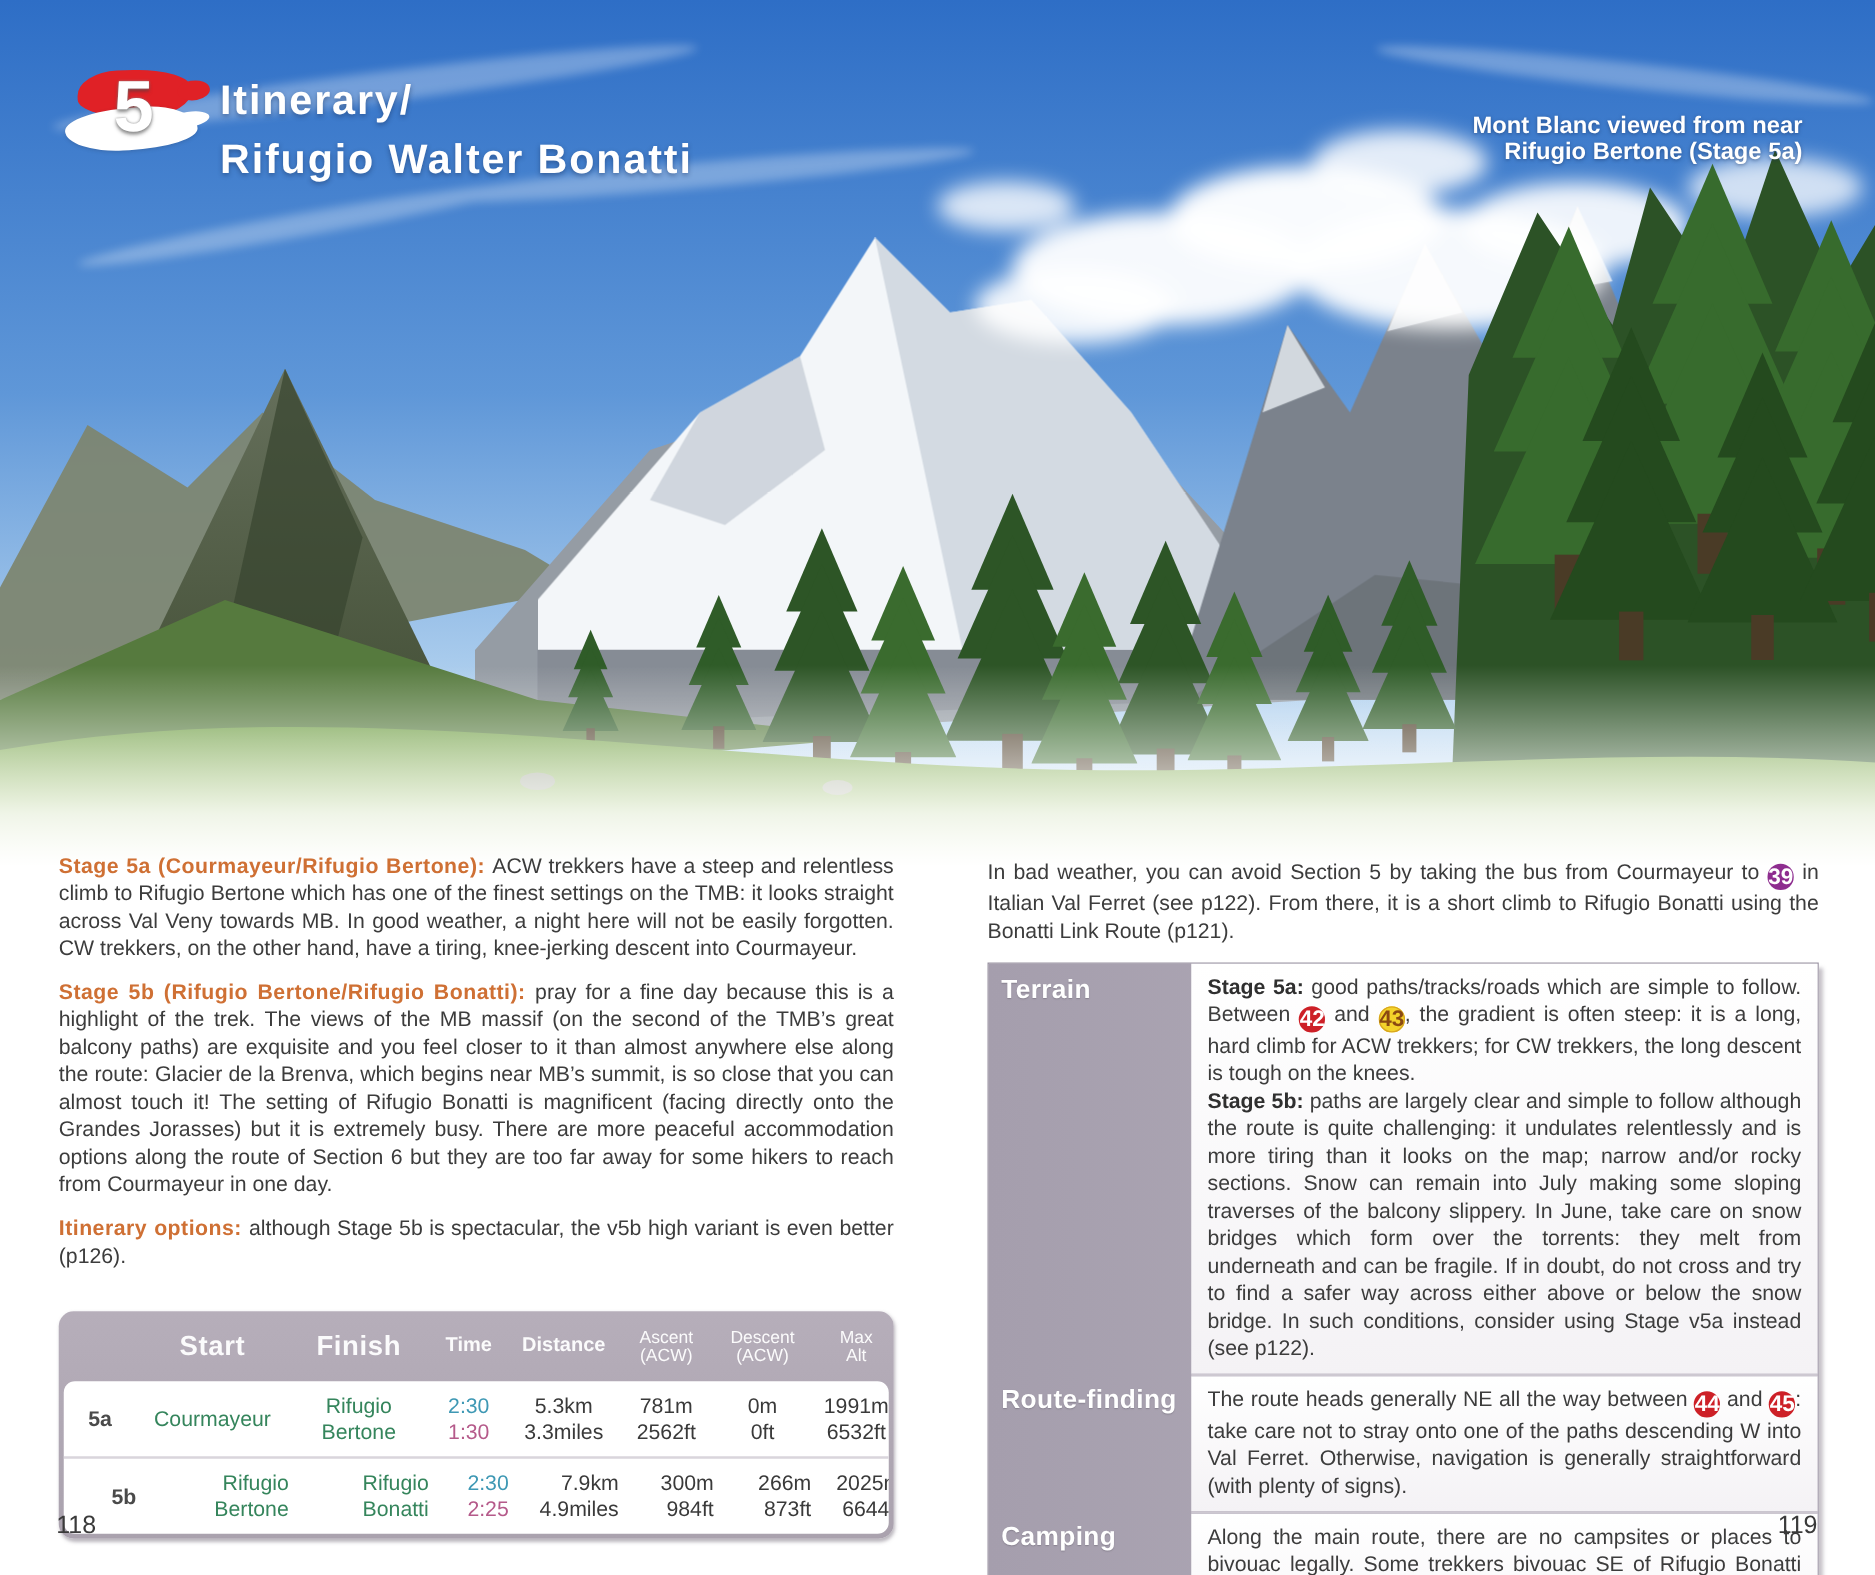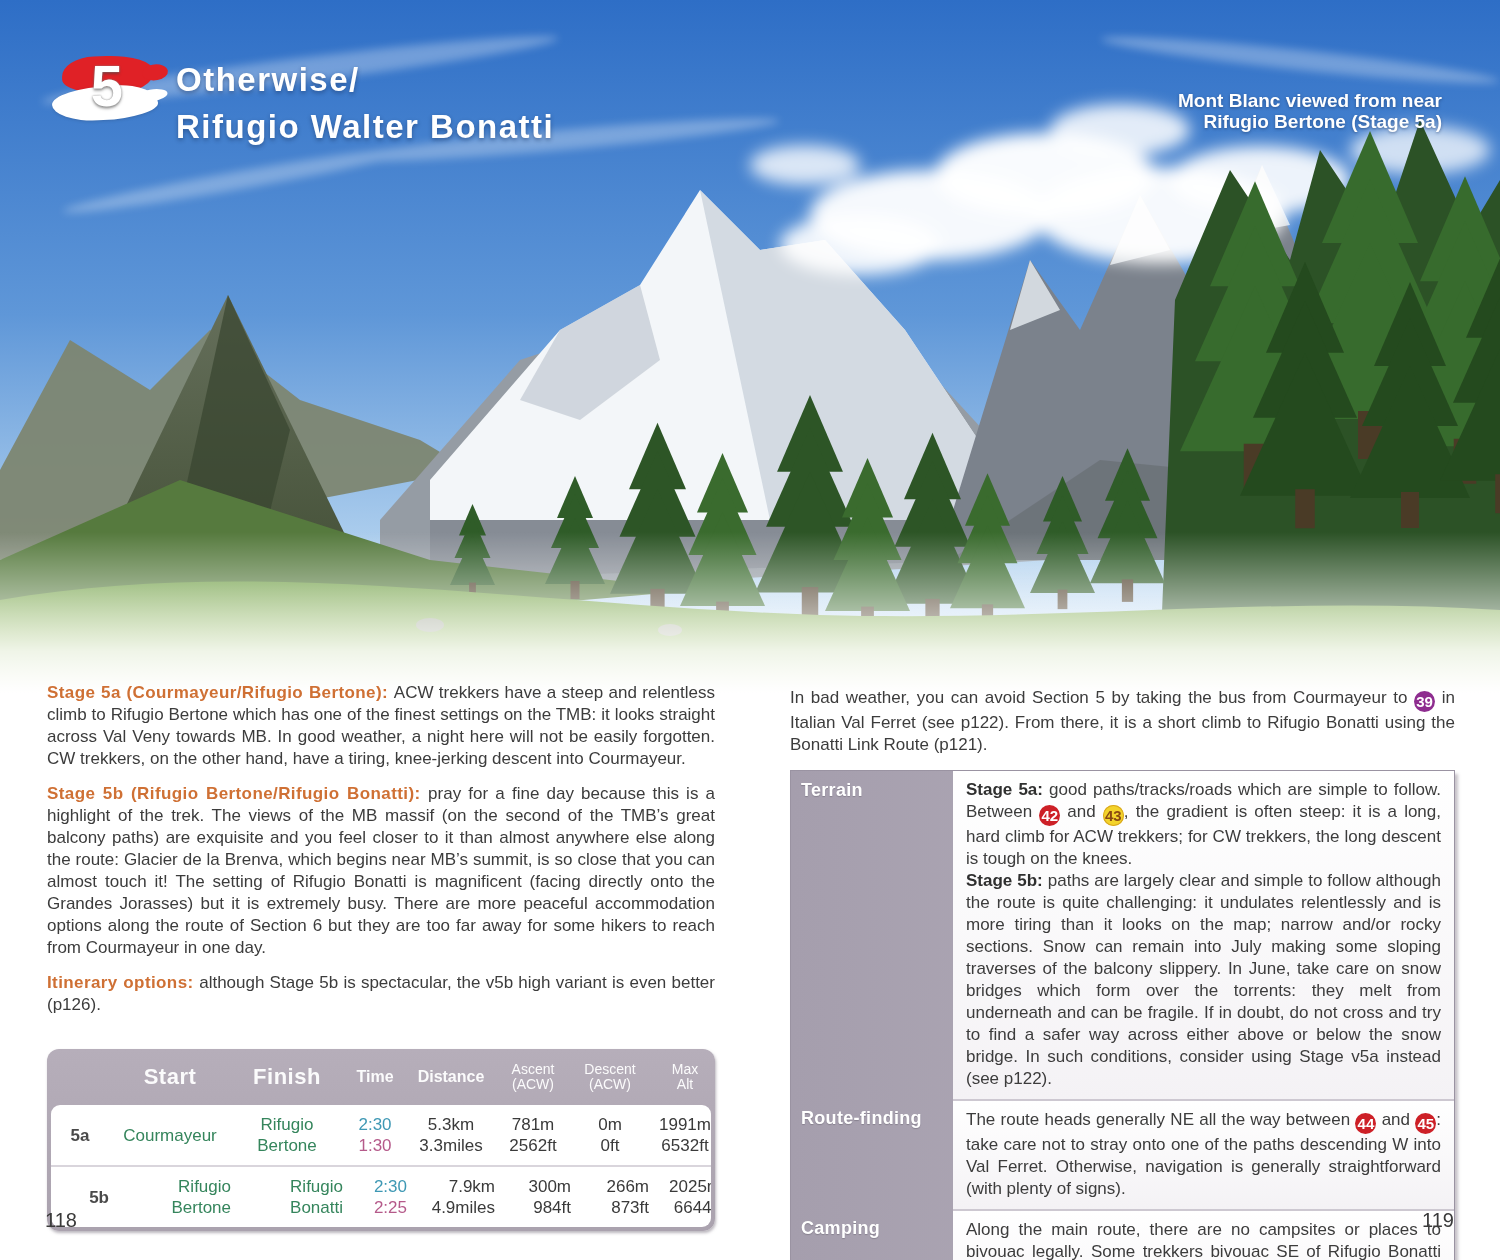--- a/index.html
+++ b/index.html
@@ -29,21 +29,21 @@
   .photo-caption{position:absolute;right:58px;top:90px;text-align:right;color:#ffffff;
     font-weight:bold;font-size:19px;line-height:21px;text-shadow:0 1px 3px rgba(20,40,80,.5);}
   
   .col-left{position:absolute;left:47px;top:682px;width:668px;}
   .col-right{position:absolute;left:790px;top:687px;width:665px;}
   .body-p{font-size:17px;line-height:22px;text-align:justify;color:#3c3c3c;margin:0 0 13px 0;}
   .para-head{color:#cf7034;font-weight:bold;letter-spacing:.4px;}
   strong{color:#2f2f2f;}
   
   .wbadge{display:inline-block;width:21px;height:21px;line-height:21px;border-radius:50%;
-    text-align:center;font-size:15px;font-weight:bold;color:#fff;vertical-align:-4px;}
+    text-align:center;font-size:18px;font-weight:bold;color:#fff;vertical-align:-4px;}
   .wbadge.purple{background:#8e2d8f;}
   .wbadge.red{background:#cd2027;}
   .wbadge.yellow{background:#f3d32a;color:#8a4a12;box-shadow:inset 0 0 0 1px #d8a51f;}
   
   .stage-table{margin-top:33px;background:linear-gradient(180deg,#b6aeba,#aaa2ae);
     border-radius:12px;padding:0 4px 4px 4px;box-shadow:1px 2px 3px rgba(120,112,125,.5);}
   .st-header{display:grid;grid-template-columns:58px 122px 112px 64px 88px 76px 78px 72px;
     align-items:center;height:56px;color:rgba(255,255,255,.95);text-align:center;margin-top:31px;}
   .st-header .h-big{font-size:22px;font-weight:bold;letter-spacing:.5px;}
   .st-header .h-med{font-size:16px;font-weight:bold;}
@@ -55,21 +55,21 @@
   .st-row div{line-height:21px;font-size:17px;}
   .cell-stage{font-weight:bold;color:#4a4a4a;font-size:18px;}
   .cell-name{color:#35855c;}
   .cell-time div:first-child{color:#3e98b4;}
   .cell-time div:last-child{color:#b55a8a;}
   .cell-num{color:#3a3a3a;}
   
   .infobox{margin-top:14px;display:grid;grid-template-columns:162px 1fr;
     background:linear-gradient(90deg,#a59ead,#b7b1bd);
     border:1px solid #9a93a2;box-shadow:3px 4px 3px rgba(130,122,136,.45);}
-  .ib-label{color:#ffffff;font-weight:bold;font-size:18px;letter-spacing:.3px;
+  .ib-label{color:#ffffff;font-weight:bold;font-size:21px;letter-spacing:.3px;
     padding:9px 10px;text-shadow:0 1px 1px rgba(90,85,98,.4);}
   .ib-content{background:linear-gradient(180deg,#ffffff 0%,#f4f2f5 100%);
     padding:8px 13px 9px 13px;}
   .ib-content.bt{border-top:2px solid #cdc8d1;}
   .ib-content p{margin:0;}
   .ib-content p + p{margin-top:8px;}
   
   .pageno{position:absolute;bottom:28px;font-size:20px;color:#3a3a3a;}
   .pageno.left{left:45px;}
   .pageno.right{right:46px;}
@@ -183,21 +183,21 @@
 
   <div class="photo-fade"></div>
 
   <div class="stage-badge">
     <div class="brush-red"></div>
     <div class="brush-white"></div>
     <div class="stage-num">5</div>
   </div>
 
   <div class="photo-title">
-    <div>Otherwise/</div>
+    <div>Itinerary/</div>
     <div>Rifugio Walter Bonatti</div>
   </div>
 
   <div class="photo-caption">
     <div>Mont Blanc viewed from near</div>
     <div>Rifugio Bertone (Stage 5a)</div>
   </div>
 </div>
 
 <div class="col-left">

